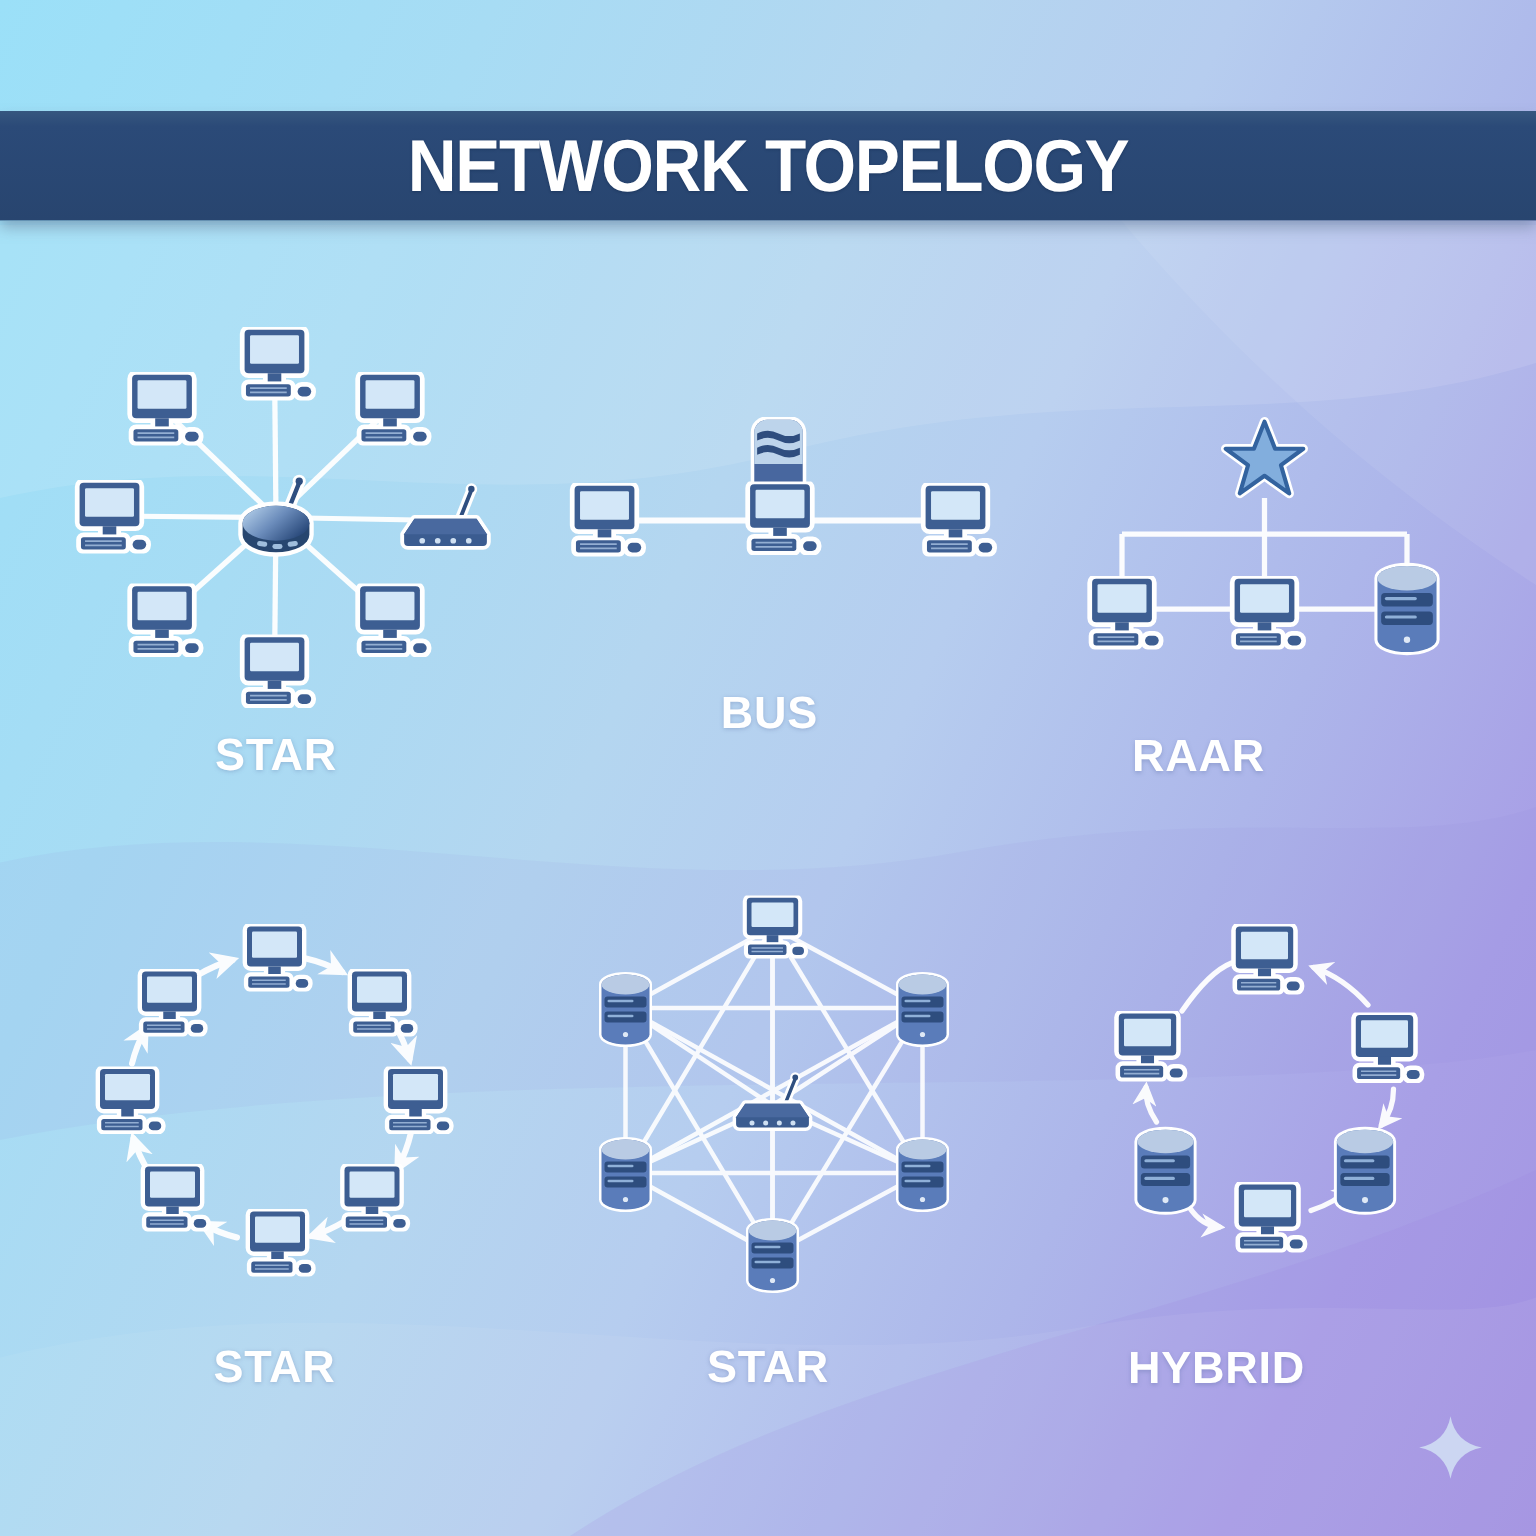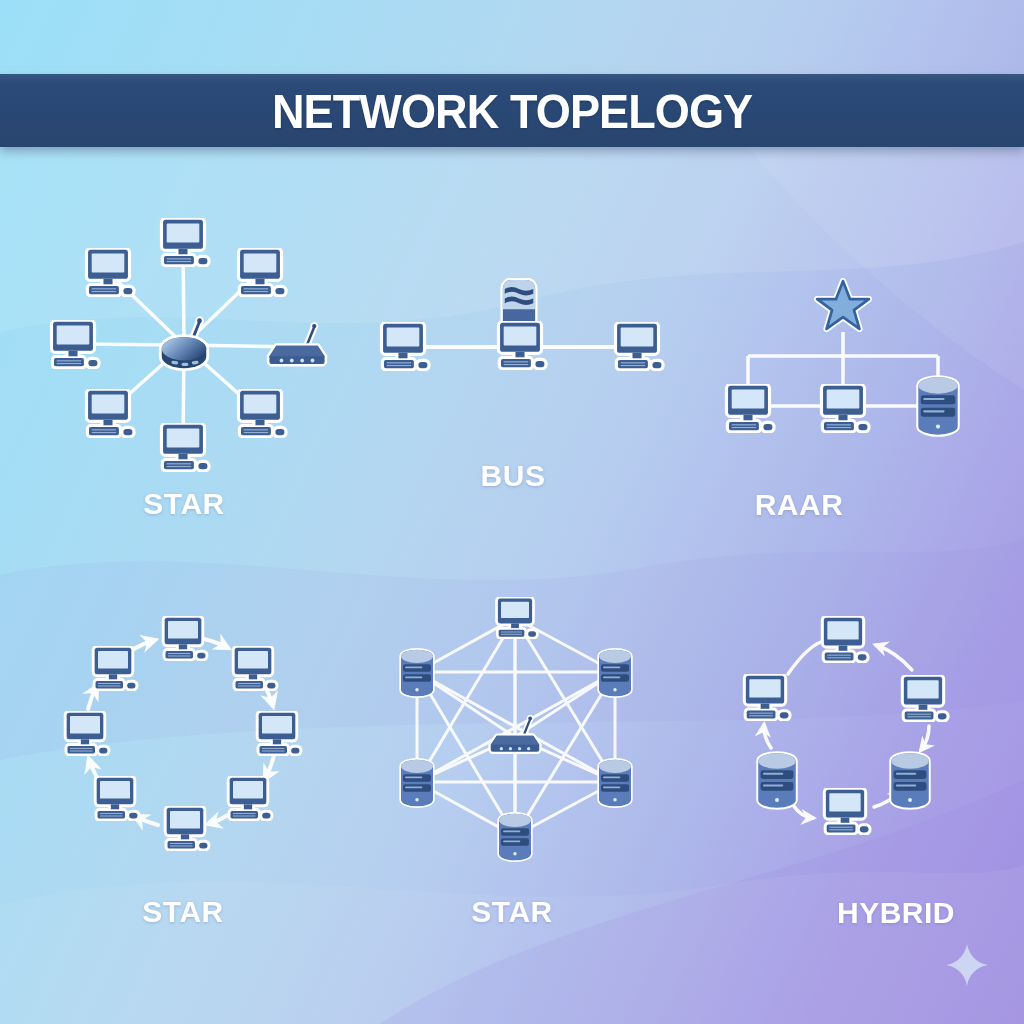--- a/index.html
+++ b/index.html
@@ -255,14 +255,14 @@
     </g>
 
     <use href="#ic-sparkle" x="944" y="942" width="46" height="46"></use>
   </svg>
 
   <div class="label" style="left:184px;top:487px">STAR</div>
   <div class="label" style="left:513px;top:459px">BUS</div>
   <div class="label" style="left:799px;top:488px">RAAR</div>
   <div class="label" style="left:183px;top:895px">STAR</div>
   <div class="label" style="left:512px;top:895px">STAR</div>
-  <div class="label" style="left:896px;top:896px">HYBRID</div>
+  <div class="label" style="left:811px;top:896px">HYBRID</div>
 </div>
 
 </body></html>

